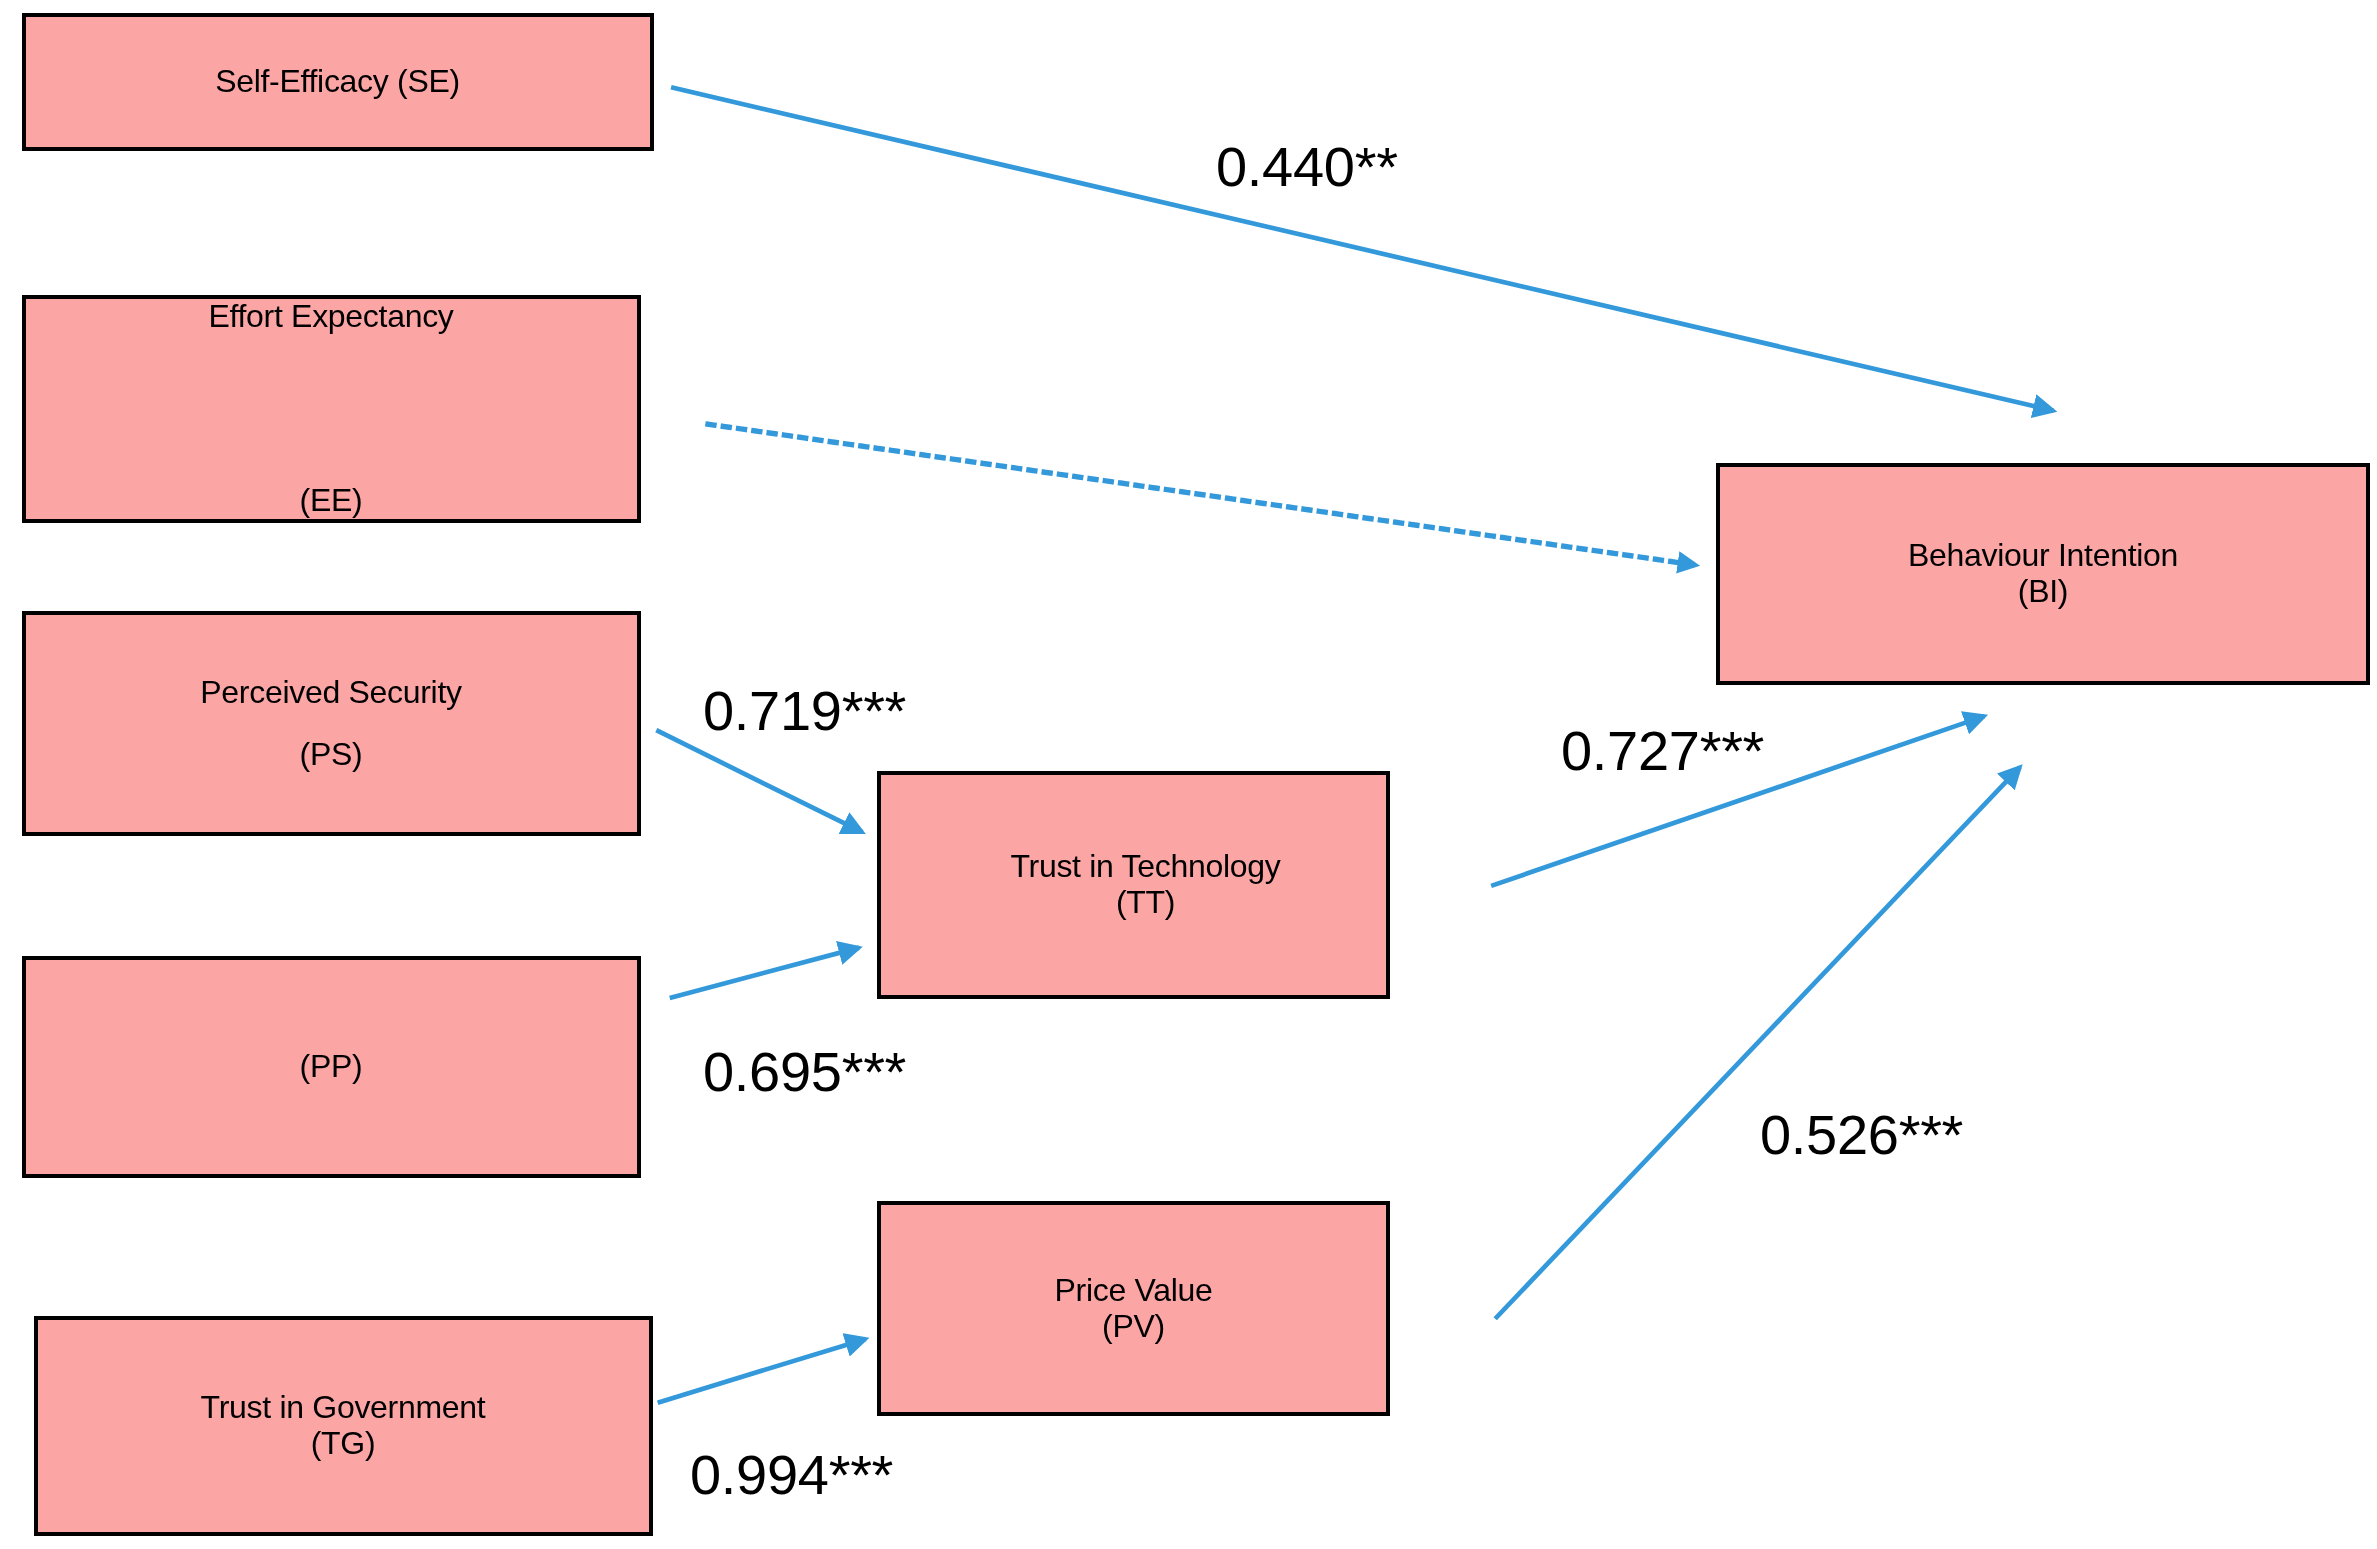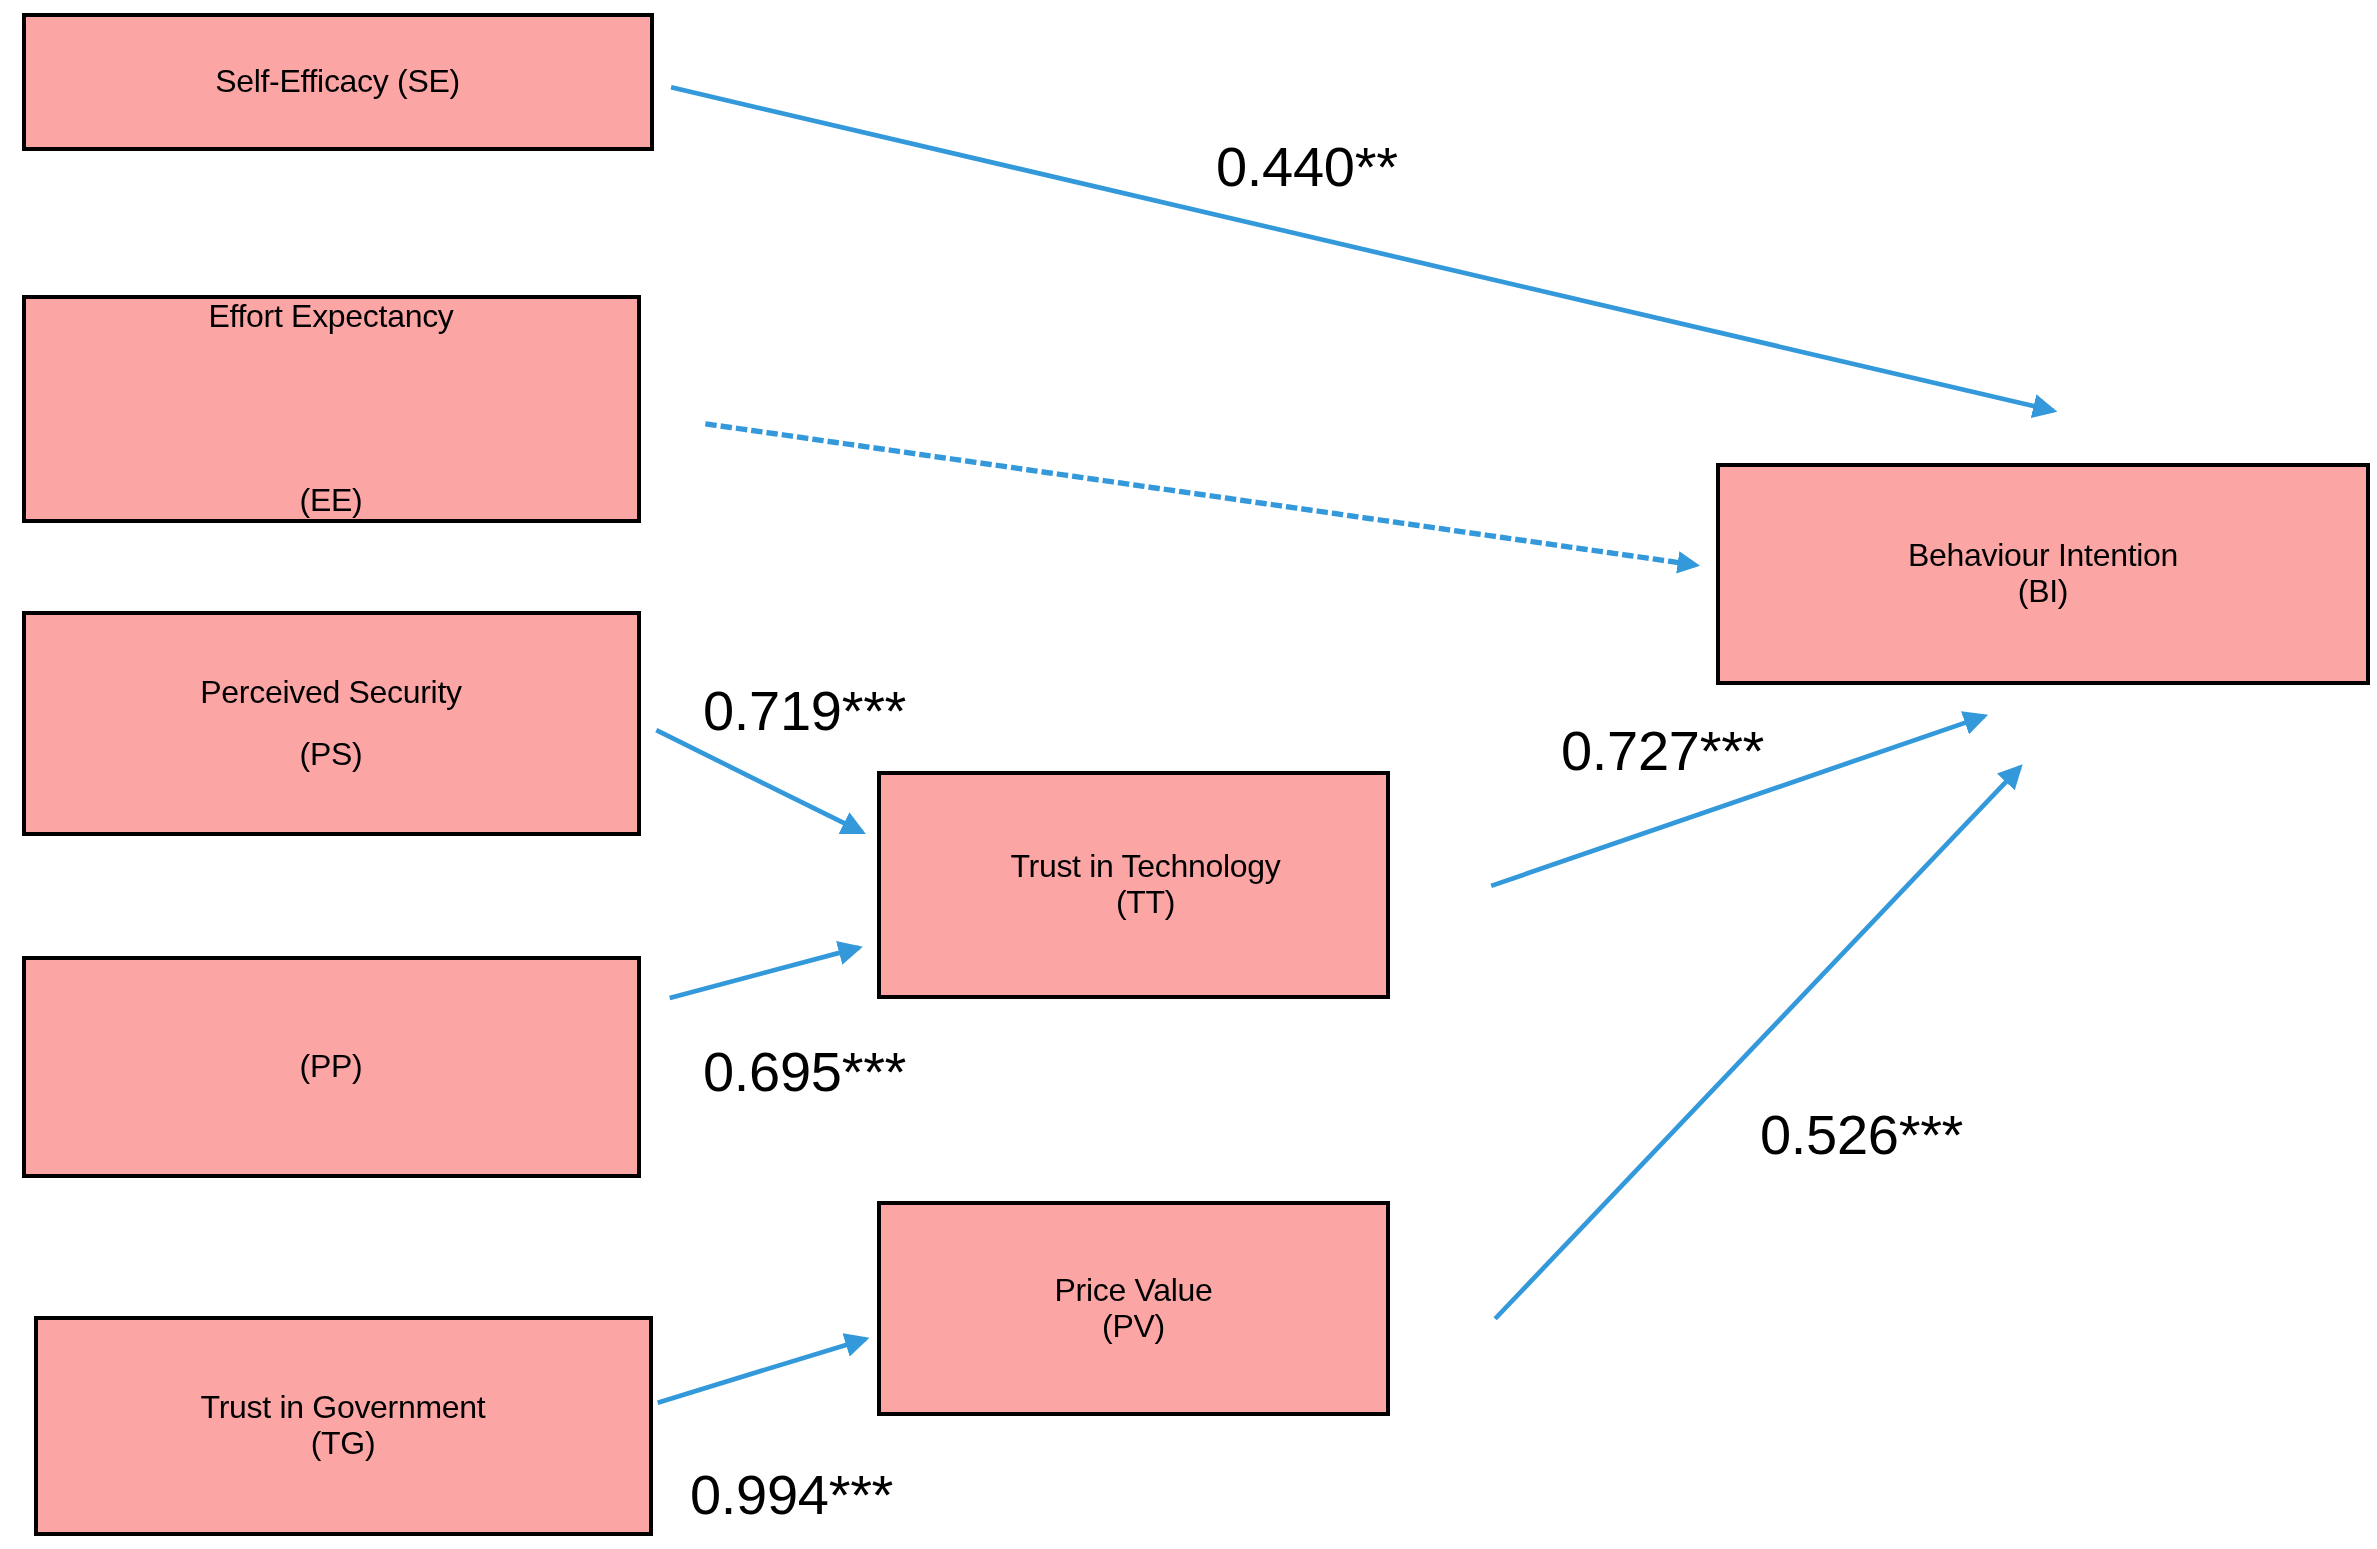--- a/index.html
+++ b/index.html
@@ -104,17 +104,17 @@
         <span class="ln">Behaviour Intention</span>
         <span class="ln">(BI)</span>
       </div>
     </div>
   <div id="label-layer">
       <div class="path-label" style="left: 1216px; top: 134px;">0.440**</div>
       <div class="path-label" style="left: 703px; top: 678px;">0.719***</div>
       <div class="path-label" style="left: 703px; top: 1039px;">0.695***</div>
       <div class="path-label" style="left: 1561px; top: 718px;">0.727***</div>
       <div class="path-label" style="left: 1760px; top: 1102px;">0.526***</div>
-      <div class="path-label" style="left: 690px; top: 1442px; margin-top: 20px;">0.994***</div>
+      <div class="path-label" style="left: 690px; top: 1442px;">0.994***</div>
     </div>
 
 </div>
 
 
 </body></html>

